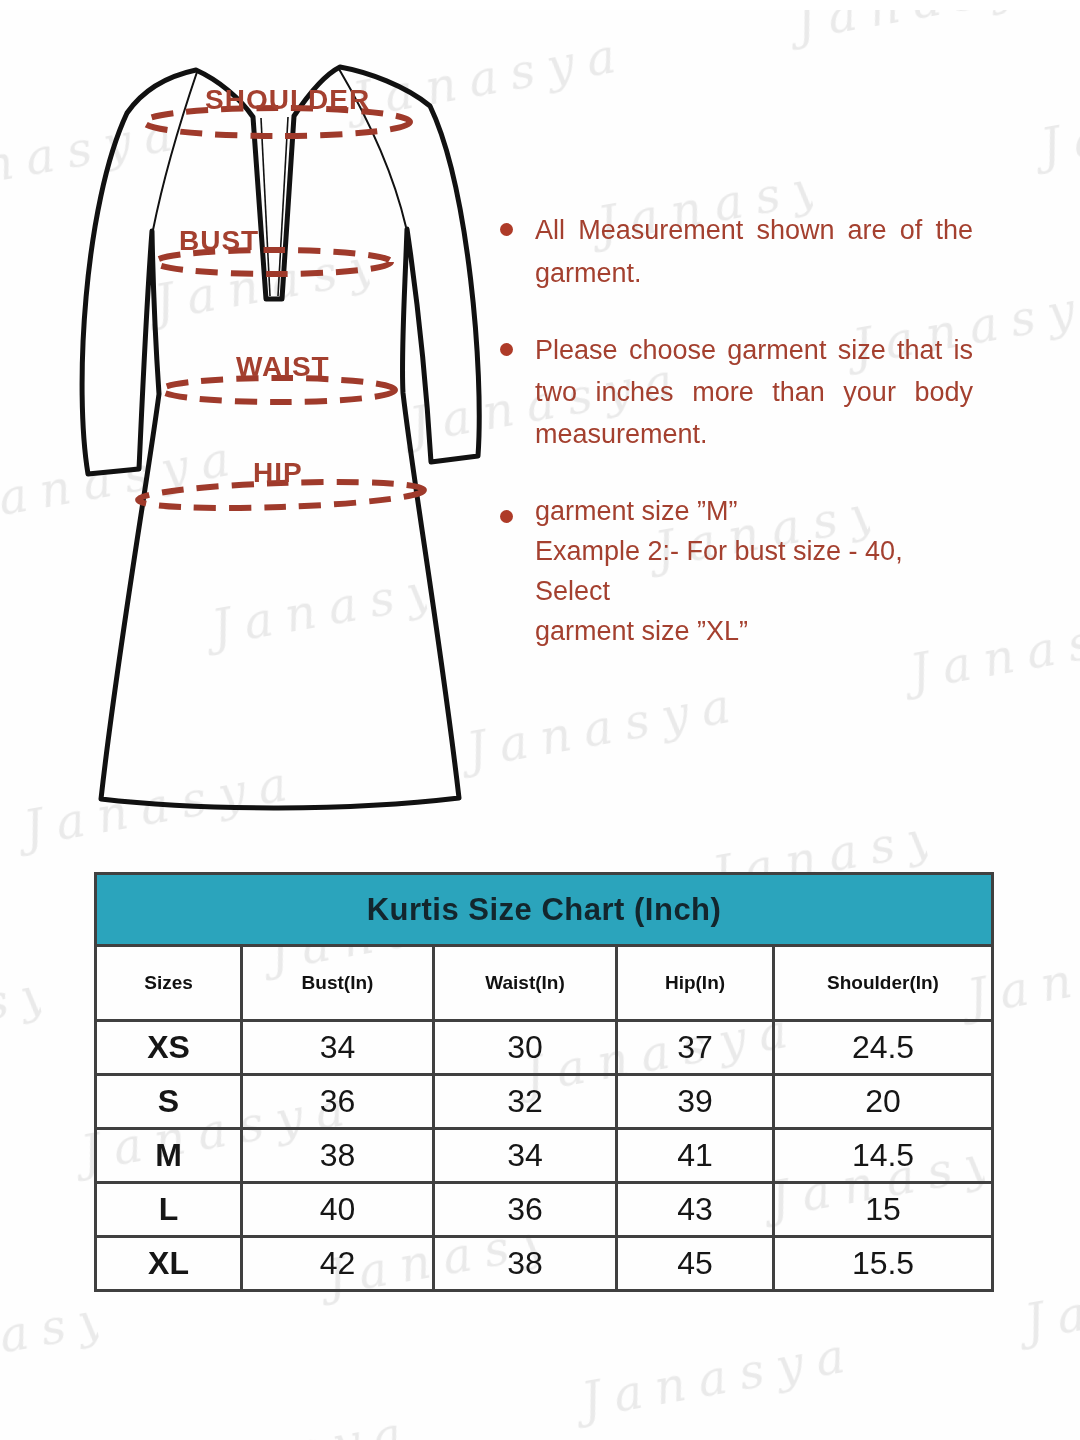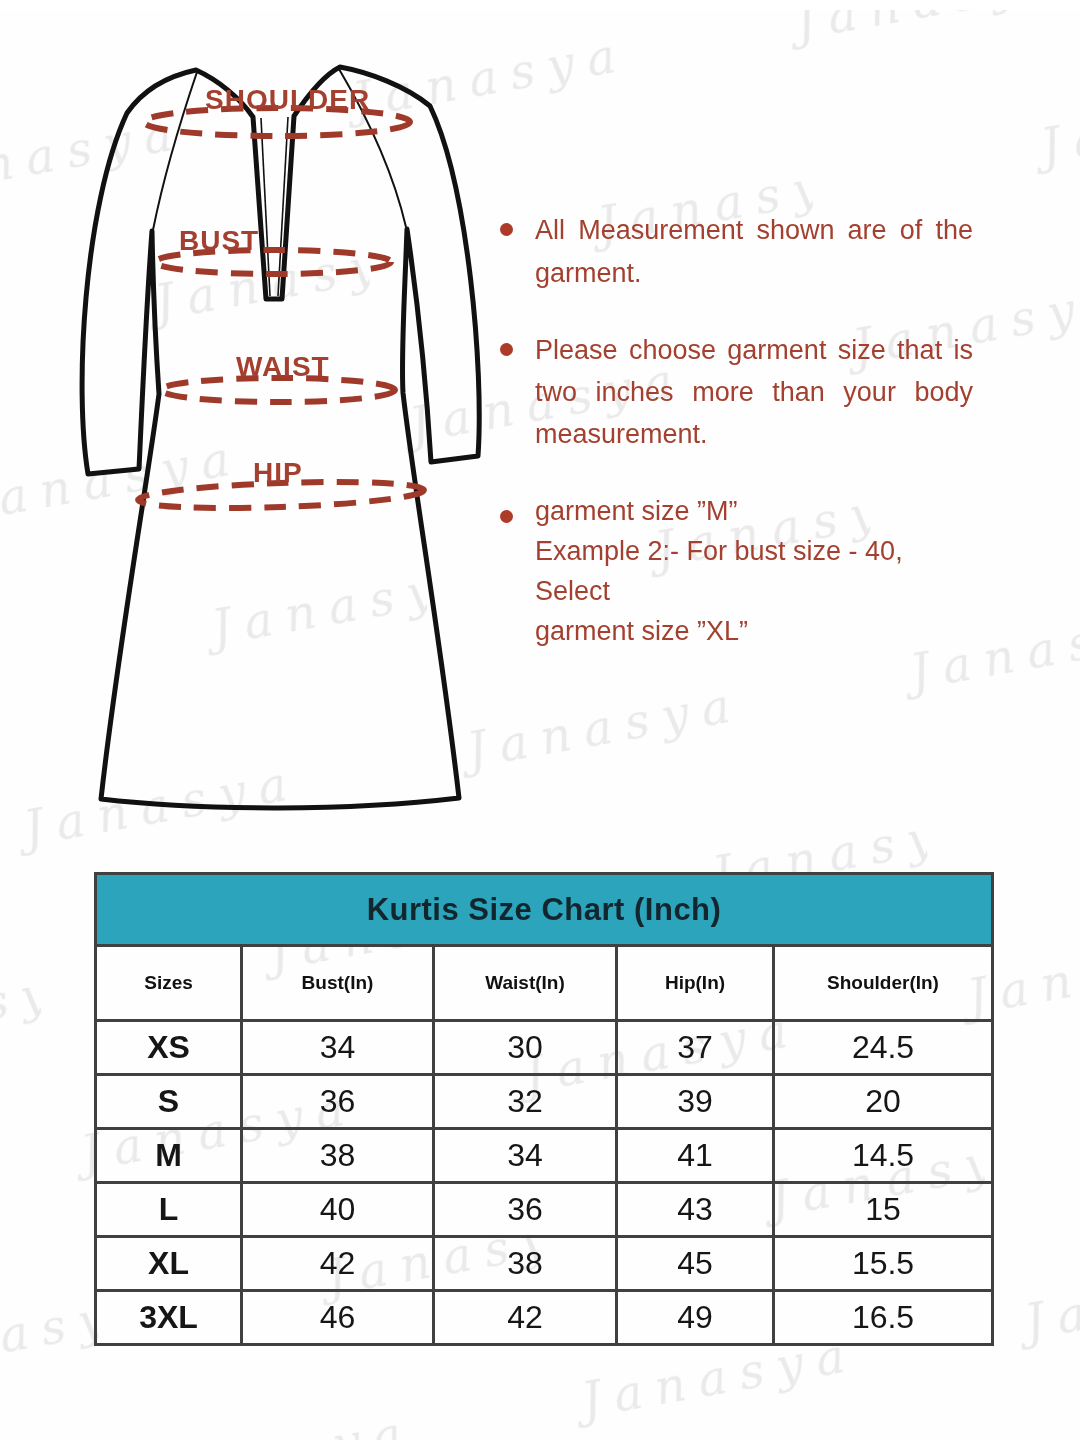--- a/index.html
+++ b/index.html
@@ -173,24 +173,17 @@
           <td>43</td>
           <td>15</td>
         </tr>
         <tr>
           <td class="size">XL</td>
           <td>42</td>
           <td>38</td>
           <td>45</td>
           <td>15.5</td>
         </tr>
-        <tr>
-          <td class="size">3XL</td>
-          <td>46</td>
-          <td>42</td>
-          <td>49</td>
-          <td>16.5</td>
-        </tr>
       </tbody>
     </table>
   </div>
 
 </div>
 
 </body></html>

